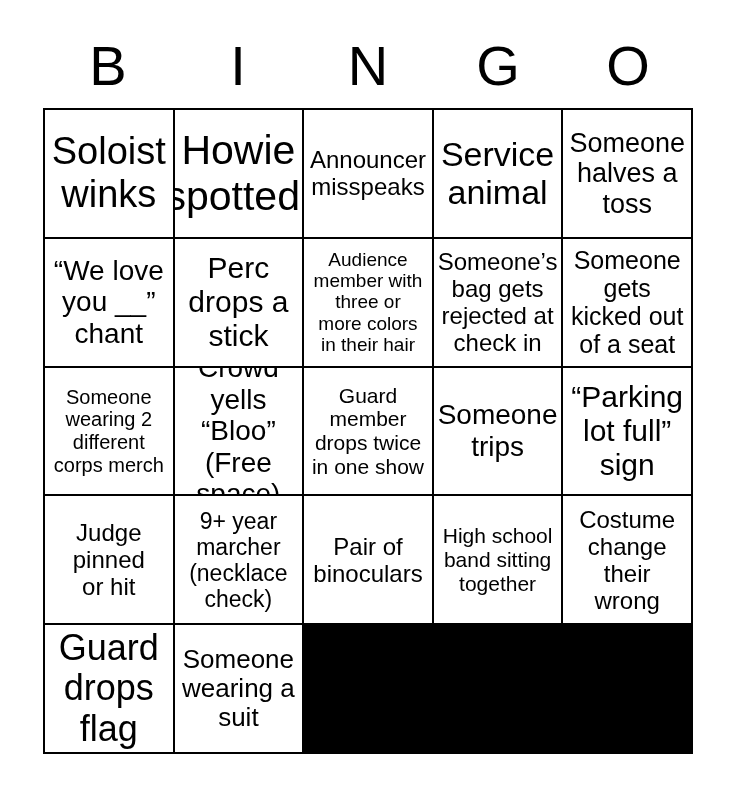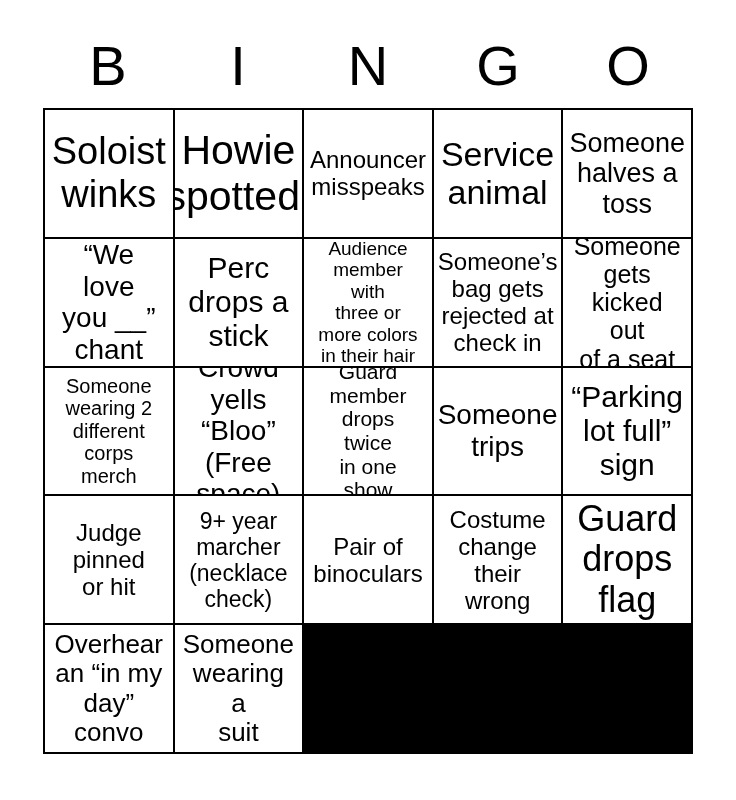--- a/index.html
+++ b/index.html
@@ -45,21 +45,21 @@
     grid-template-columns: repeat(5, 1fr);
     grid-template-rows: repeat(5, 1fr);
     gap: 2px;
   }
   .cell {
     background: #ffffff;
     display: flex;
     align-items: center;
     justify-content: center;
     text-align: center;
-    padding: 11px;
+    padding: 0;
     overflow: hidden;
   }
   .cell-text {
     white-space: pre-line;
     line-height: 1.13;
     color: #000000;
   }
 </style>
 </head>
 <body>
@@ -163,38 +163,37 @@
     <div class="cell">
         <span class="cell-text" style="font-size: 23px;">9+ year
 marcher
 (necklace
 check)</span>
       </div>
     <div class="cell">
         <span class="cell-text" style="font-size: 24px;">Pair of
 binoculars</span>
       </div>
+    <div class="cell">
+        <span class="cell-text" style="font-size: 21px;">High school
+band sitting
+together</span>
+      </div>
 
     <div class="cell">
         <span class="cell-text" style="font-size: 24px;">Costume
 change
 their
 wrong</span>
       </div>
     <div class="cell">
         <span class="cell-text" style="font-size: 36px;">Guard
 drops
 flag</span>
       </div>
     <div class="cell">
-        <span class="cell-text" style="font-size: 26px;">Overhear
-an “in my
-day”
-convo</span>
-      </div>
-    <div class="cell">
         <span class="cell-text" style="font-size: 26px;">Someone
 wearing a
 suit</span>
       </div>
   </div>
 
 </div>
 
 </body></html>

